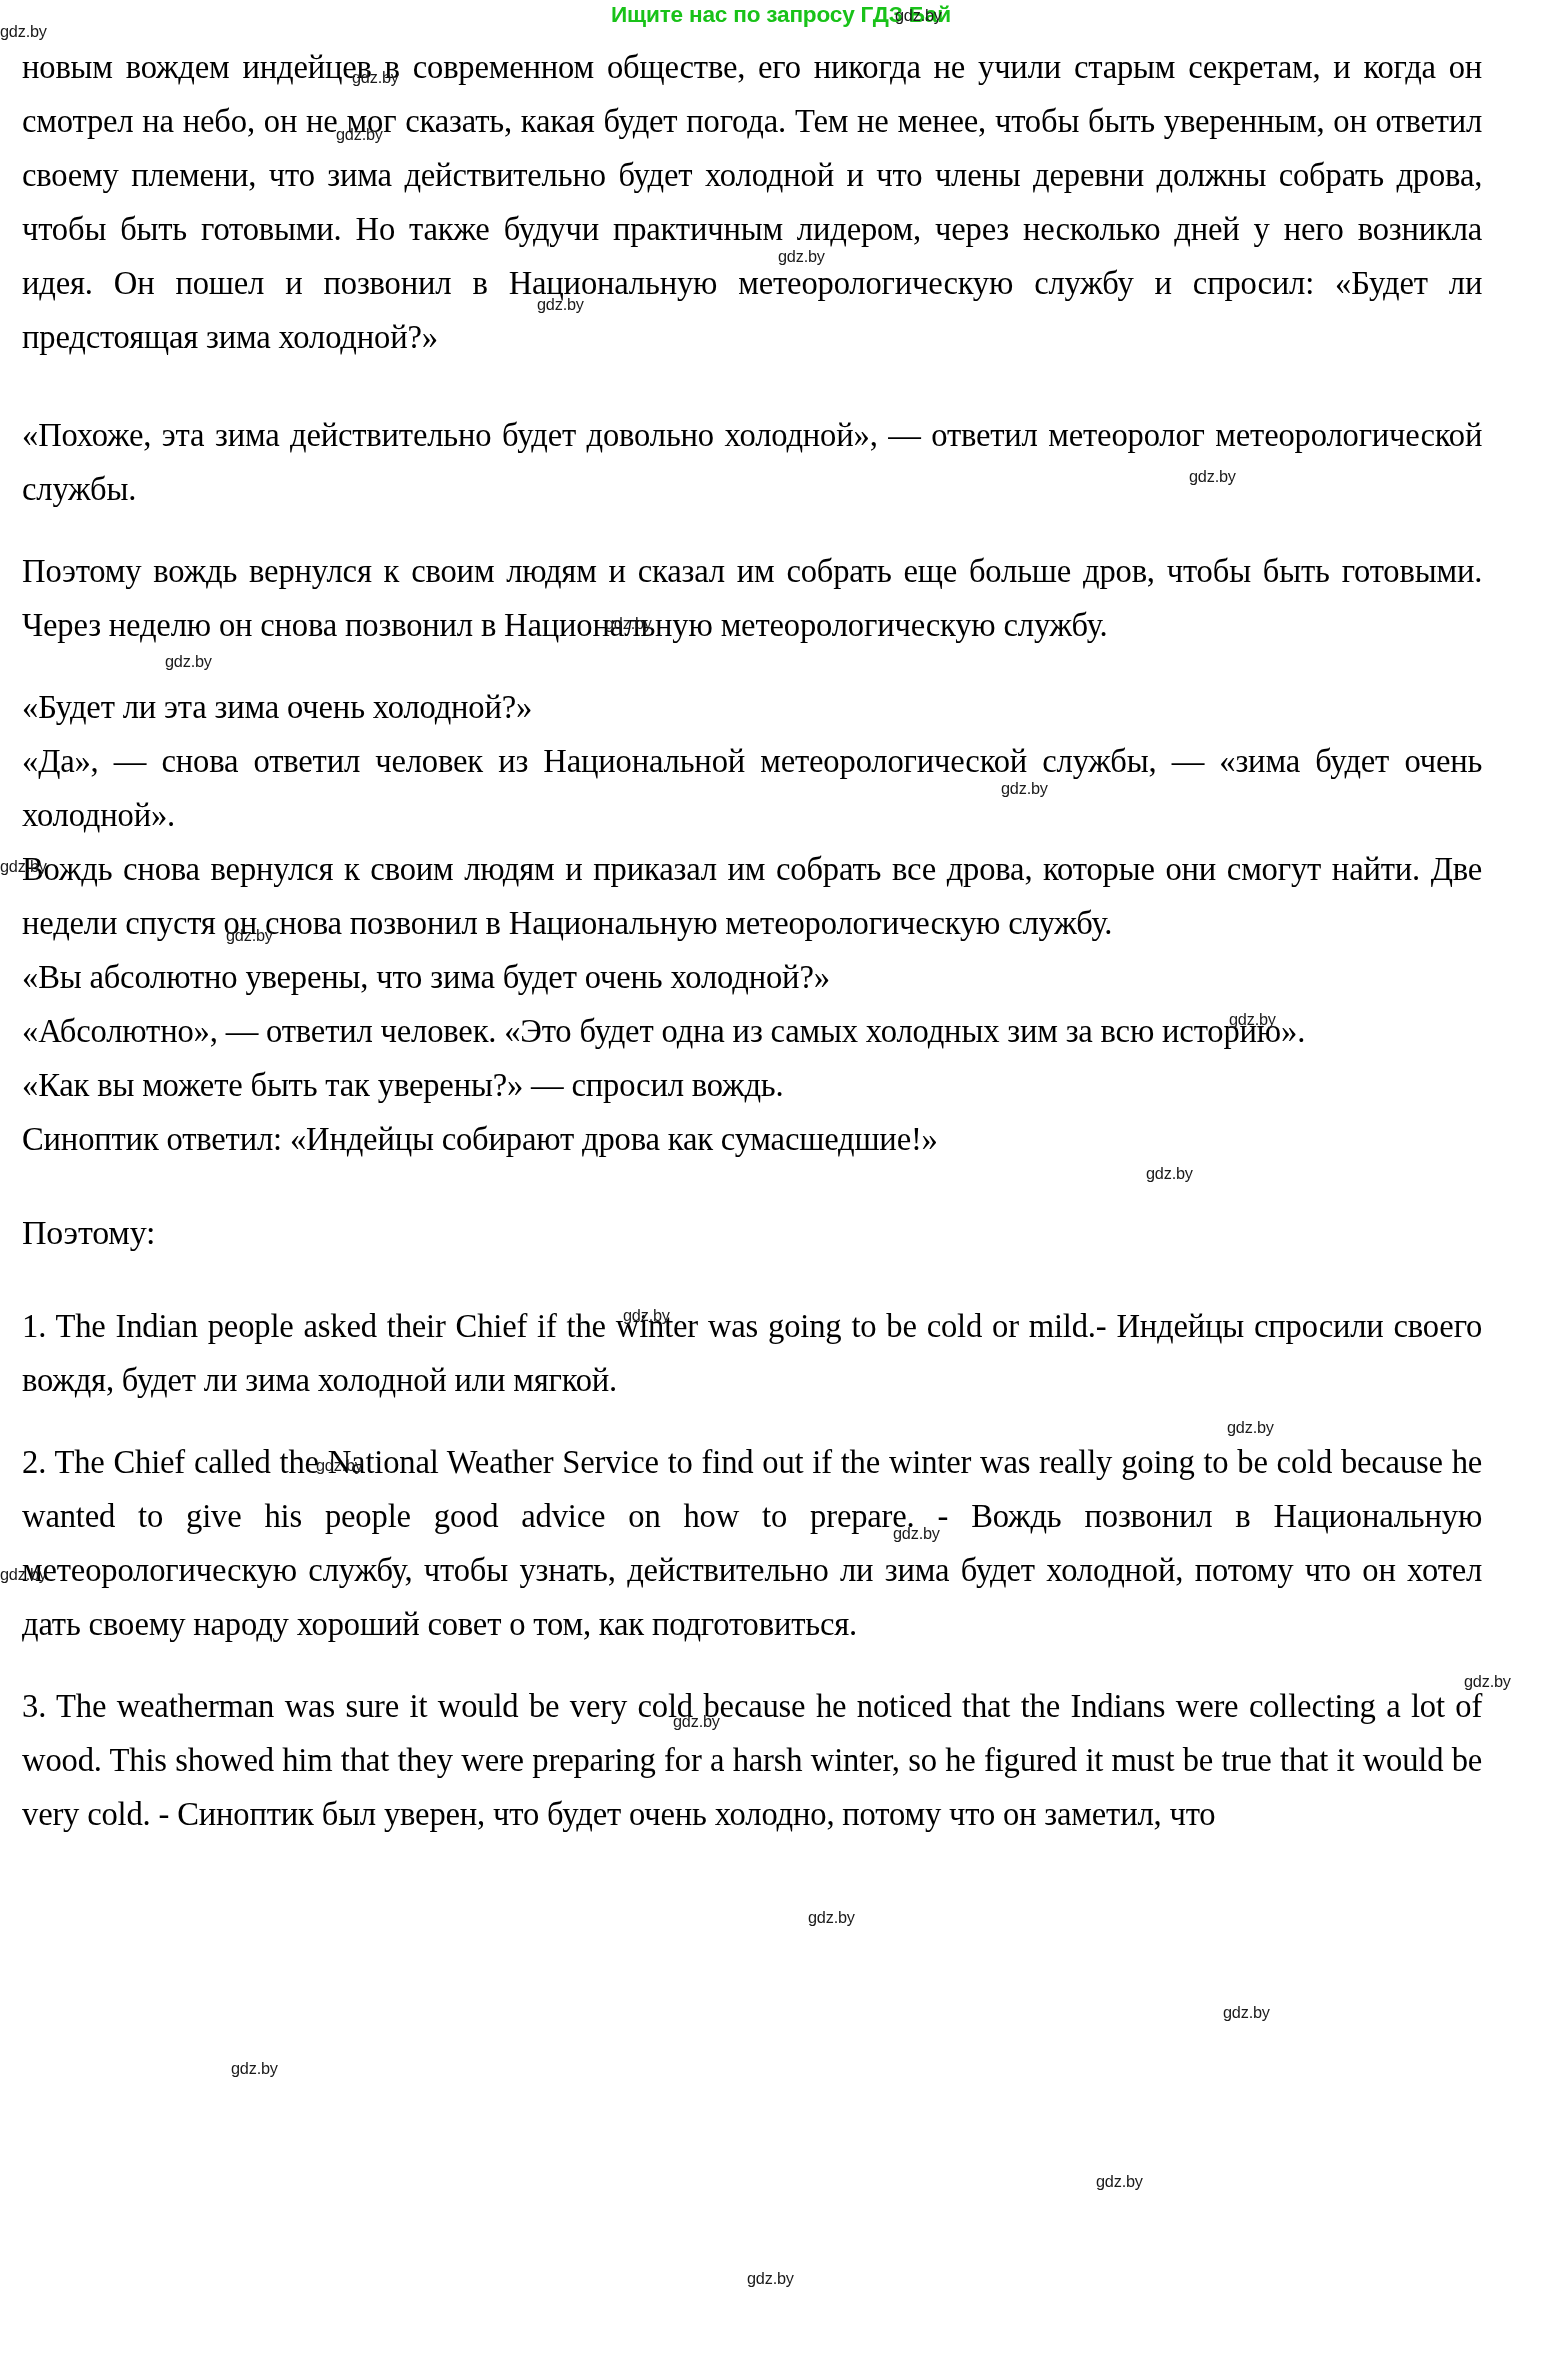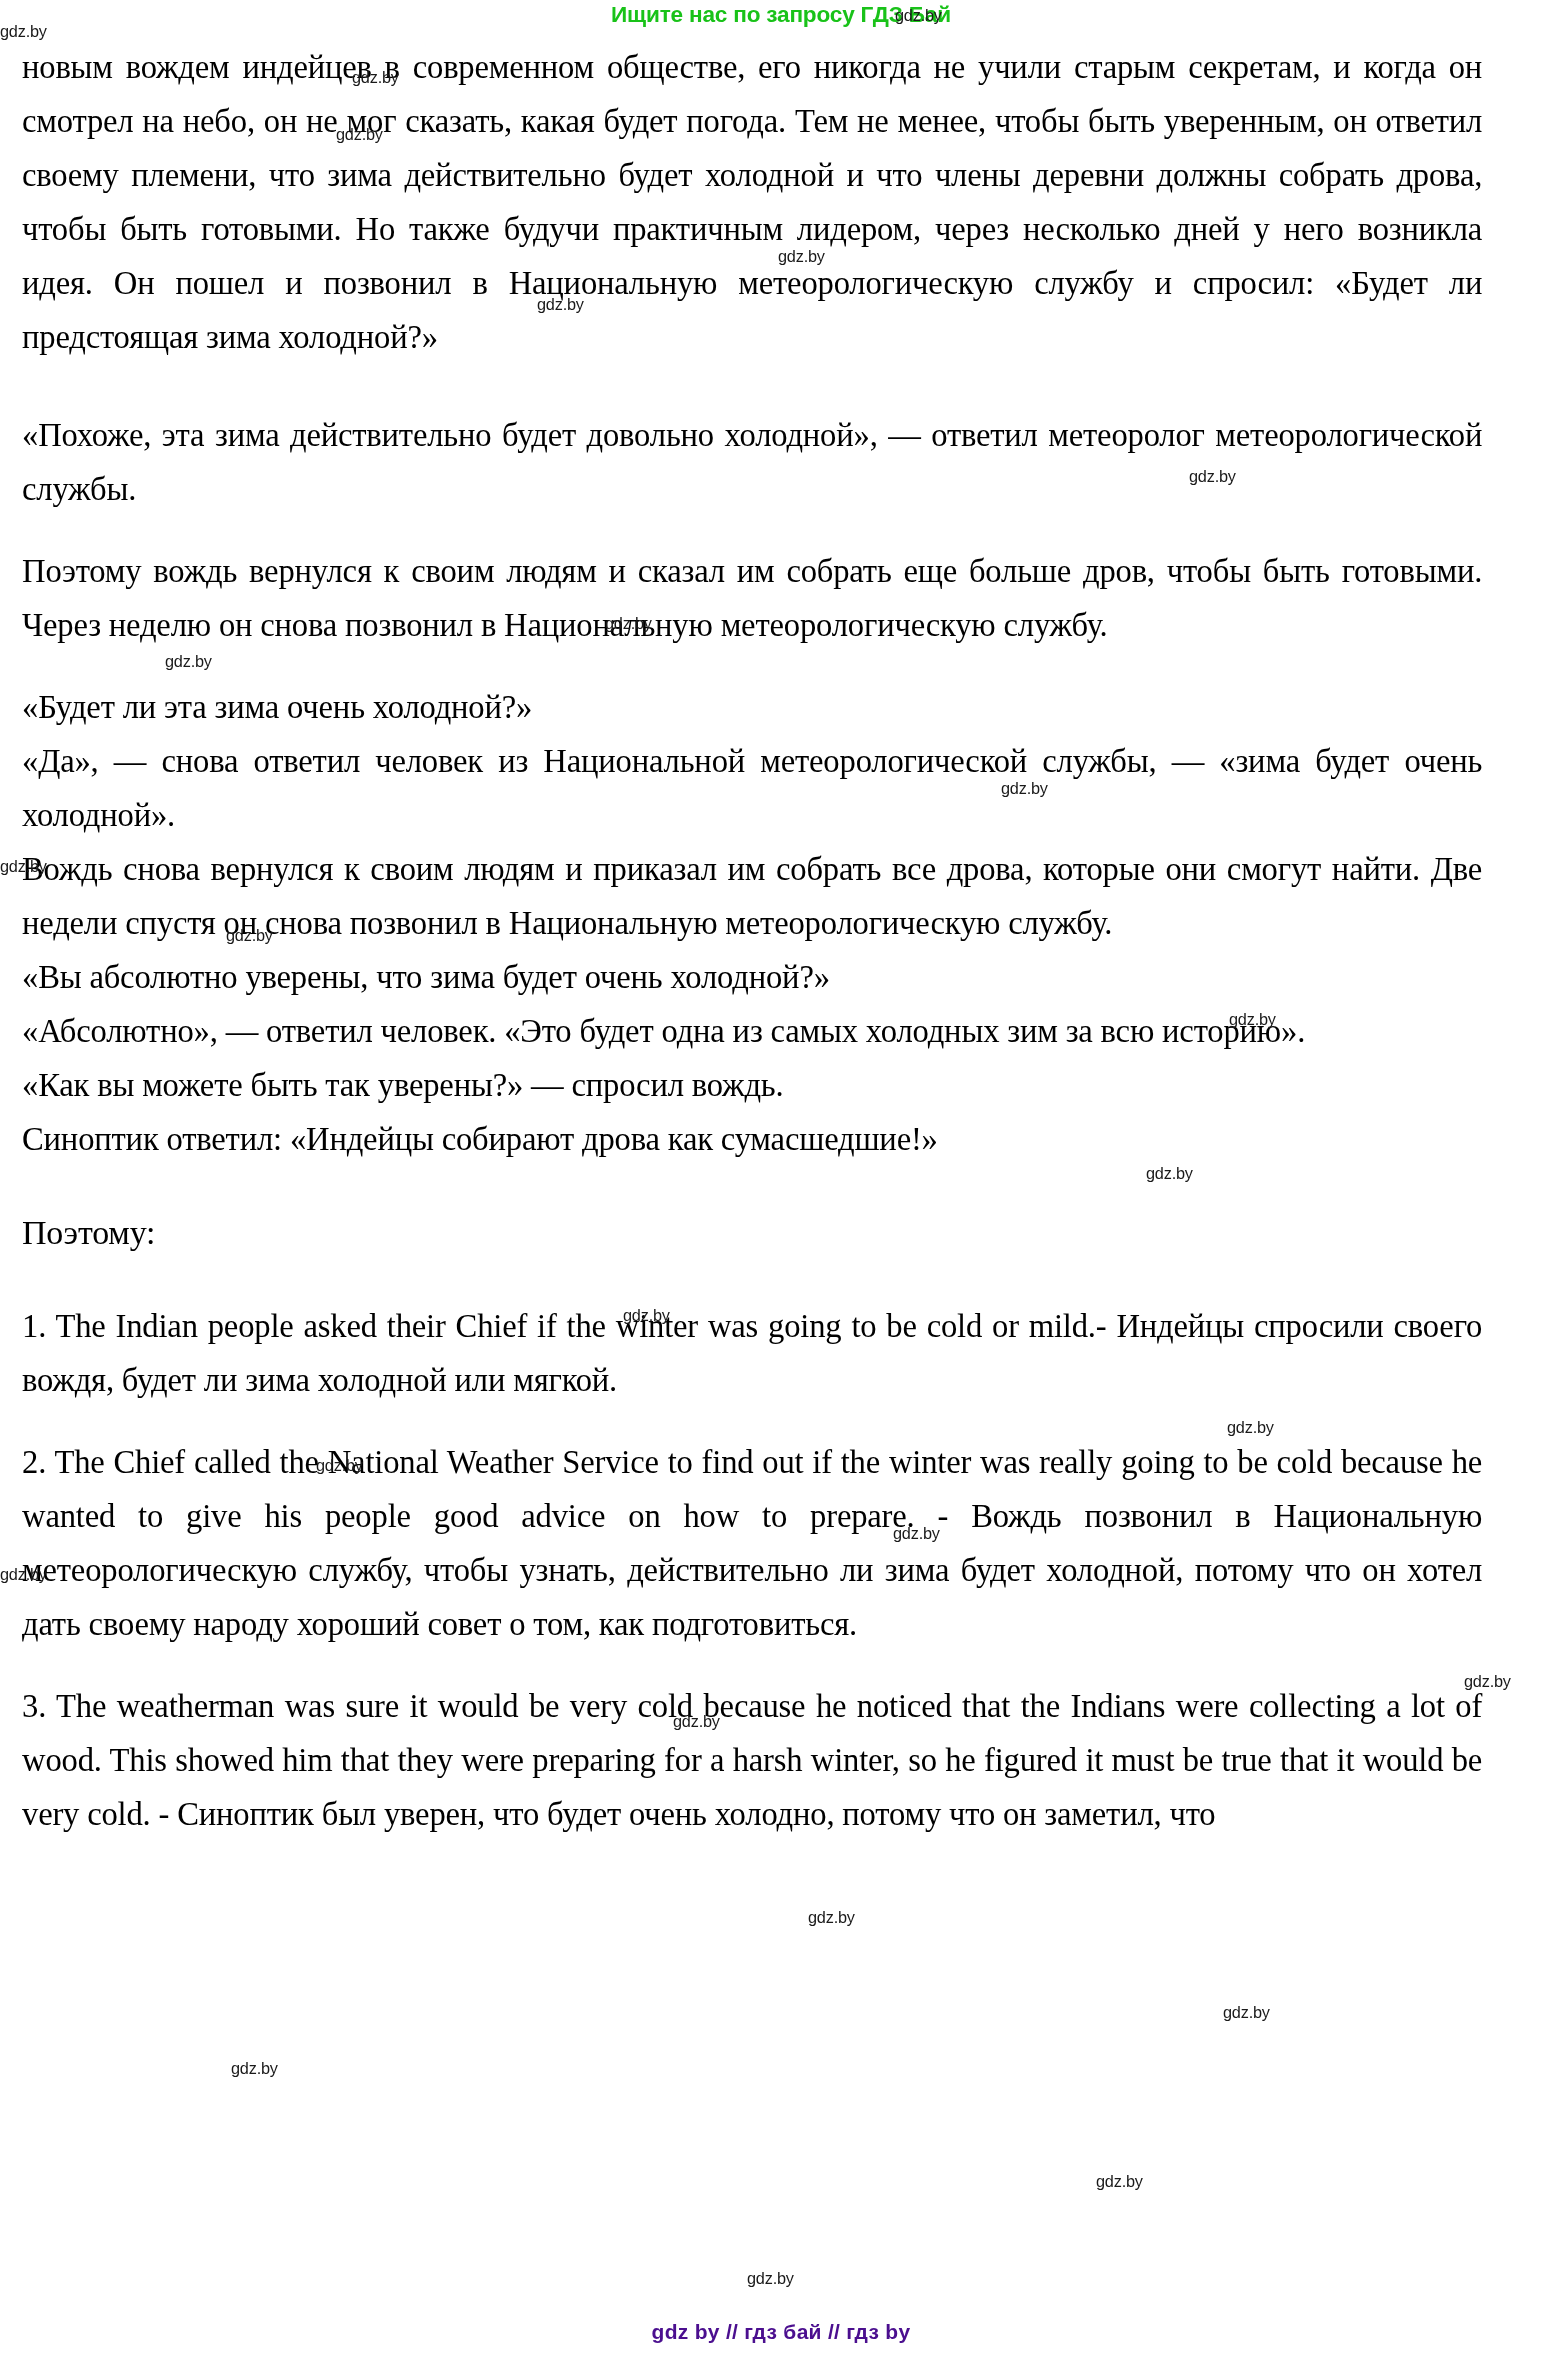--- a/index.html
+++ b/index.html
@@ -170,16 +170,15 @@
       <div class="wm" style="left: 0px; top: 1565px; color: rgb(26, 26, 26);">gdz.by</div>
       <div class="wm" style="left: 1464px; top: 1672px; color: rgb(26, 26, 26);">gdz.by</div>
       <div class="wm" style="left: 673px; top: 1712px; color: rgb(26, 26, 26);">gdz.by</div>
       <div class="wm" style="left: 808px; top: 1908px; color: rgb(26, 26, 26);">gdz.by</div>
       <div class="wm" style="left: 1223px; top: 2003px; color: rgb(26, 26, 26);">gdz.by</div>
       <div class="wm" style="left: 231px; top: 2059px; color: rgb(26, 26, 26);">gdz.by</div>
       <div class="wm" style="left: 1096px; top: 2172px; color: rgb(26, 26, 26);">gdz.by</div>
       <div class="wm" style="left: 747px; top: 2269px; color: rgb(26, 26, 26);">gdz.by</div>
     </div>
 
-  <div class="footer" style="color: rgb(75, 15, 143);">gdz by  //  гдз бай  //  гдз by</div>
 
 </div>
 
 
 </body></html>

